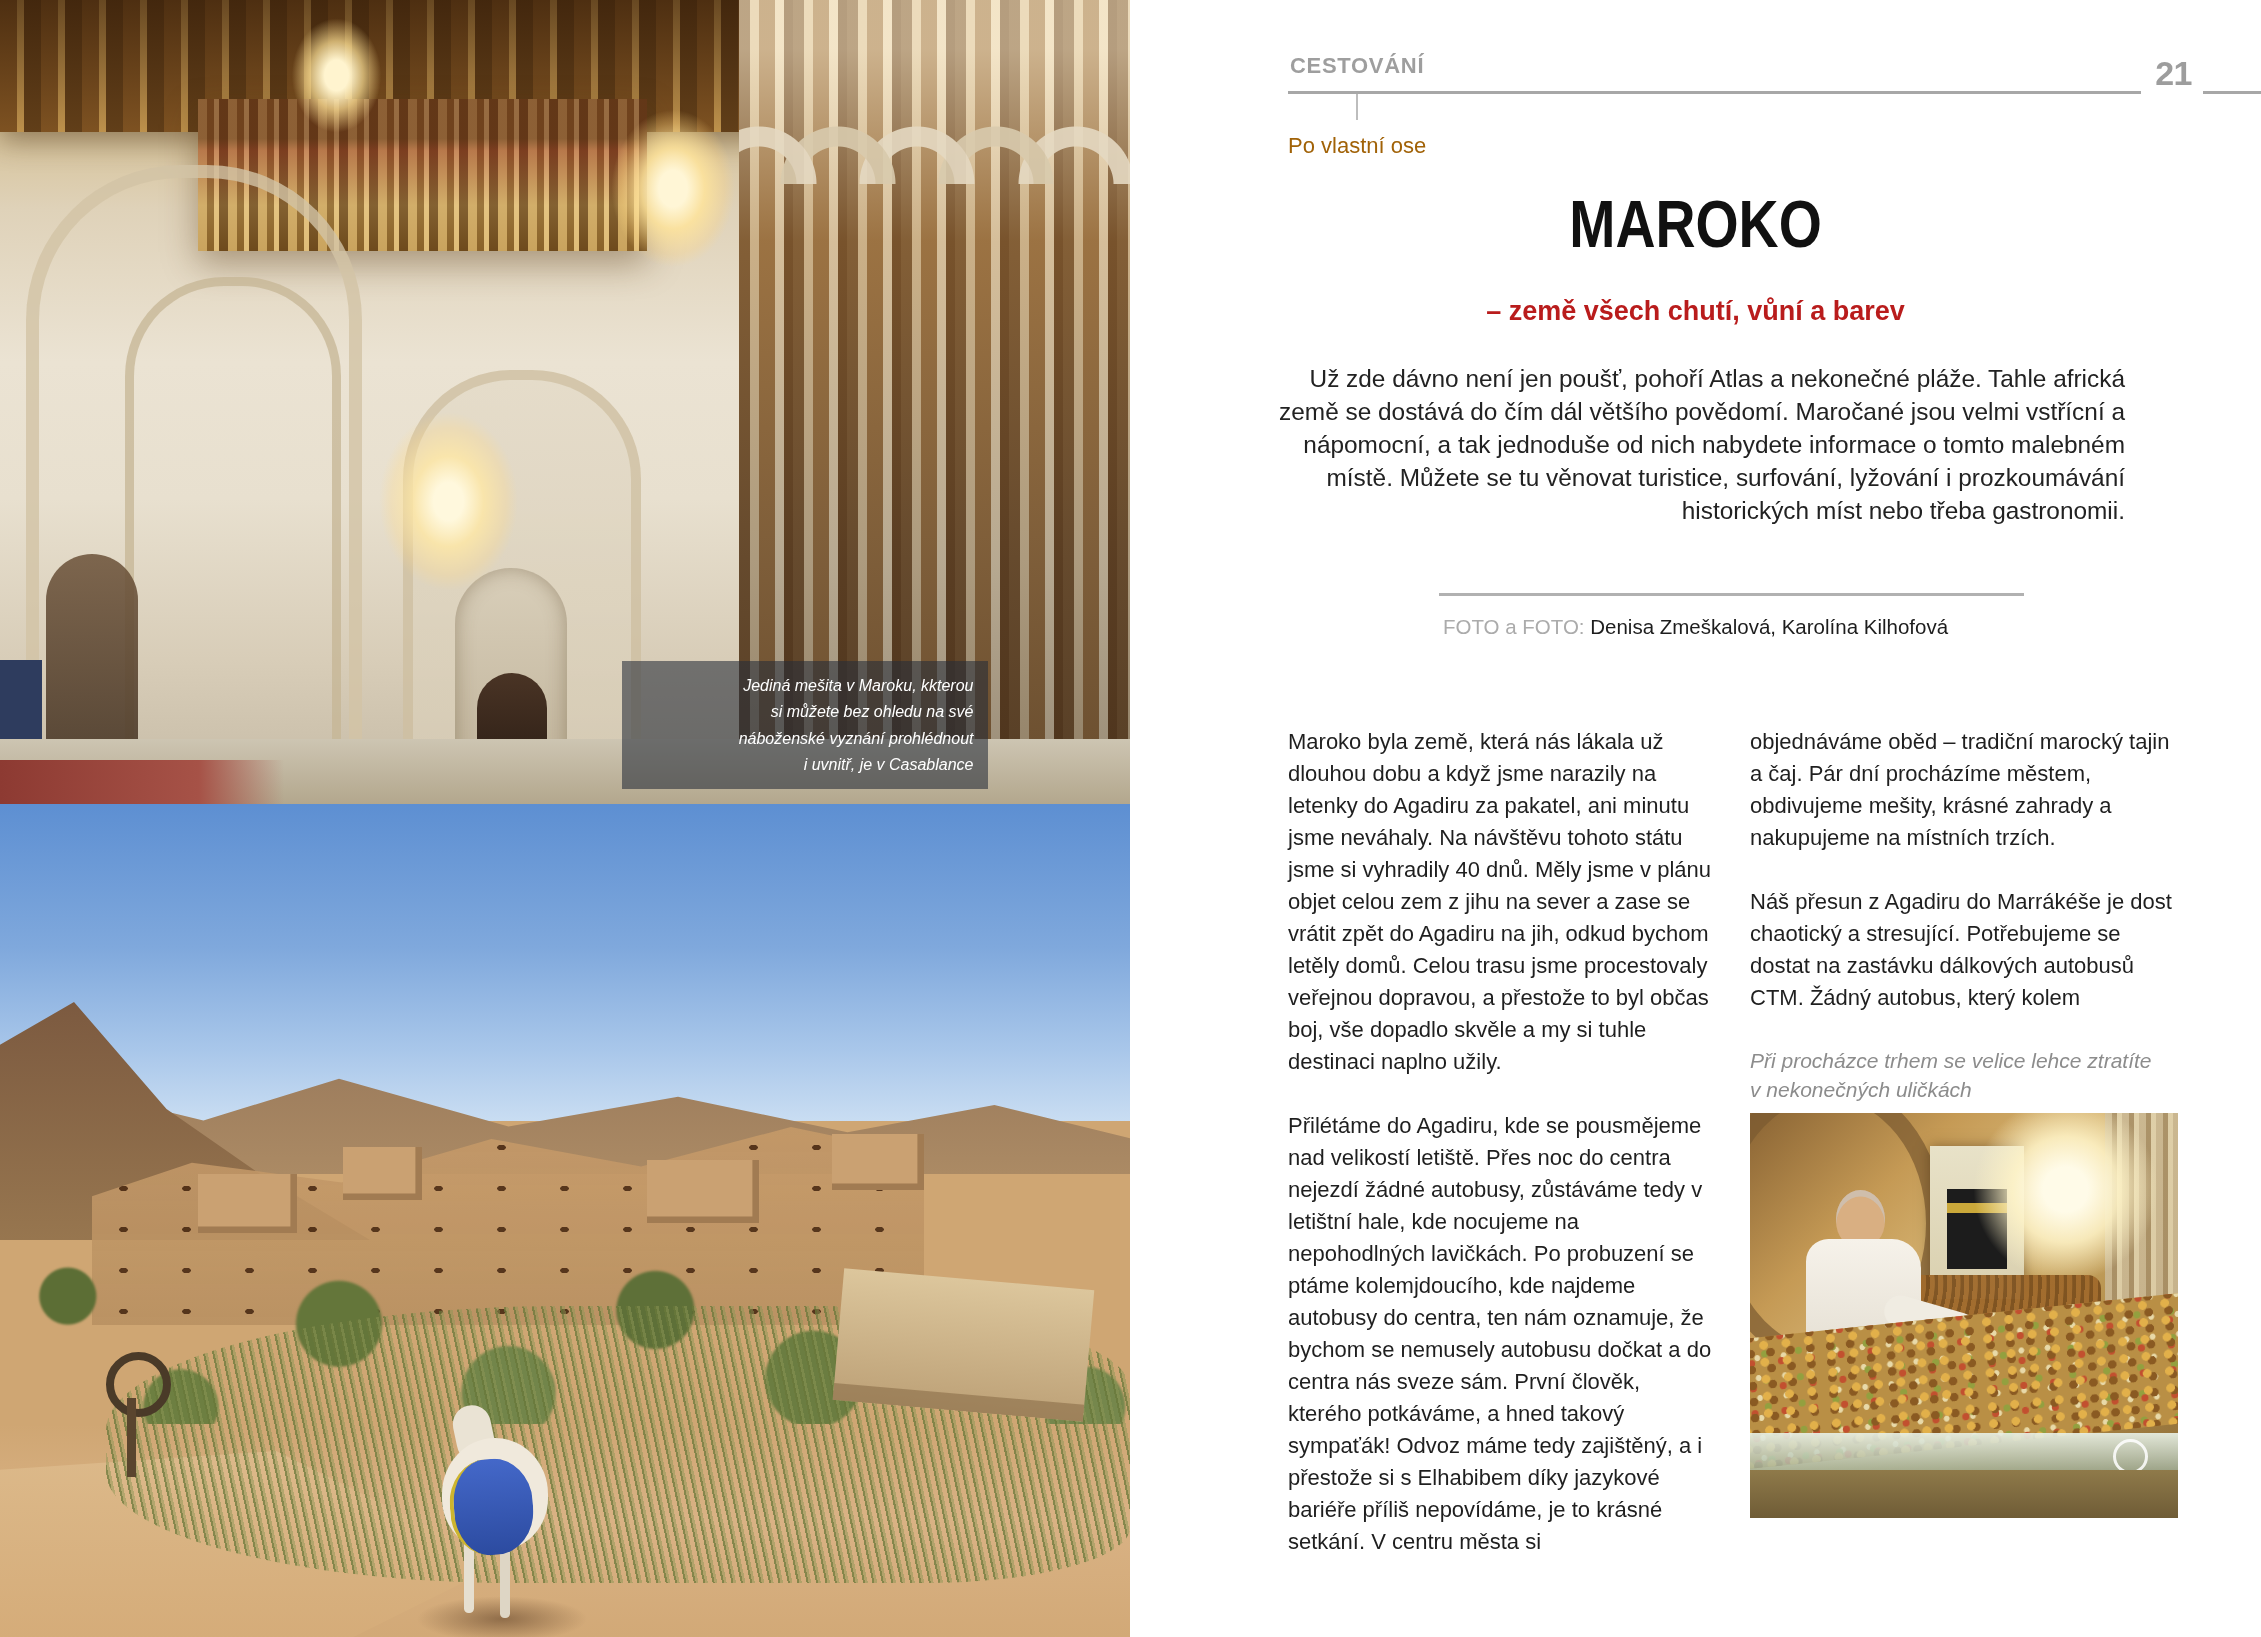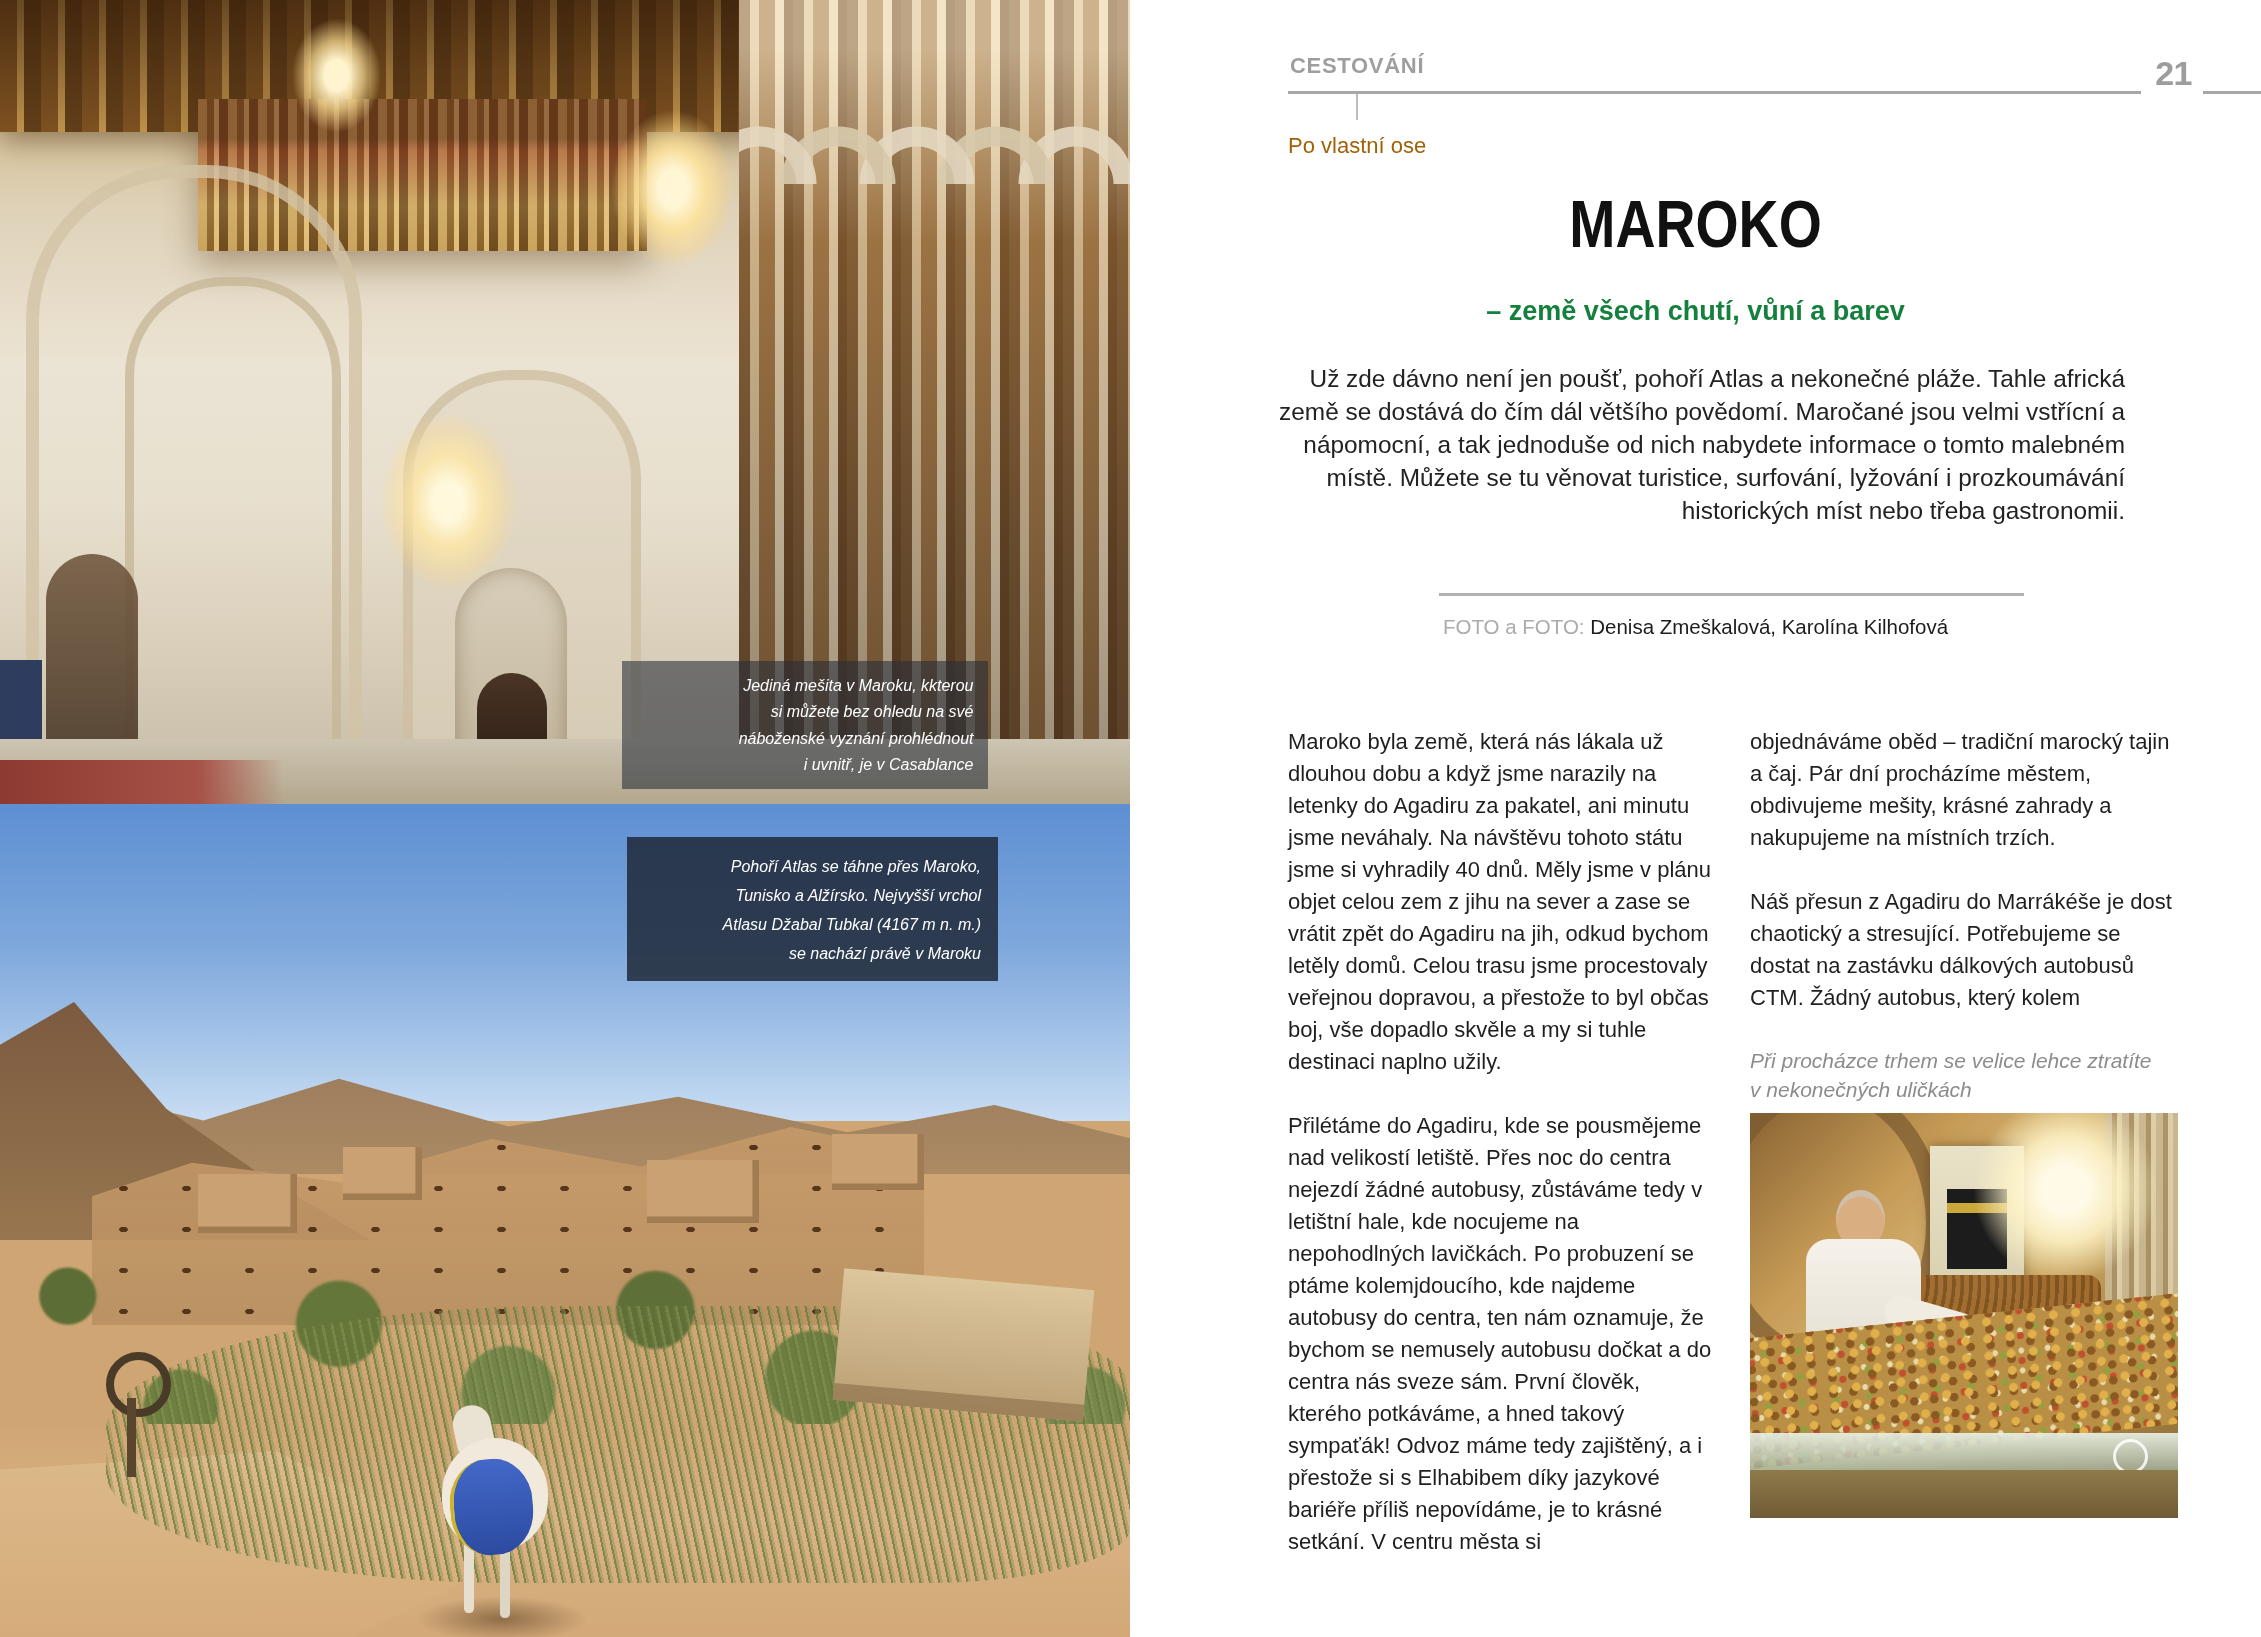--- a/index.html
+++ b/index.html
@@ -111,21 +111,21 @@
   .vbar{width:2px;height:28px;background:#bdbdbd;}
   .rubric{font-size:22px;color:#a16207;}
   .pagenum{position:absolute;left:1014px;top:54px;width:59px;text-align:center;
           font-size:34px;font-weight:bold;color:#9d9d9d;letter-spacing:-0.7px;}
   .rule{position:absolute;left:158px;top:91px;width:853px;height:2.6px;background:#a7a7a7;}
   .rule-right{position:absolute;left:1073px;top:91px;width:58px;height:2.6px;background:#a7a7a7;}
 
   .title{position:absolute;left:0;top:186px;width:1131px;text-align:center;margin:0;
           font-size:66px;font-weight:800;color:#111;letter-spacing:0;transform:scaleX(.84);}
   .subtitle{position:absolute;left:0;top:296px;width:1131px;text-align:center;margin:0;
-          font-size:27px;font-weight:bold;color:#15803d;}
+          font-size:27px;font-weight:bold;color:#b91c1c;}
   .lead{position:absolute;left:137px;top:362px;width:858px;margin:0;text-align:right;
           font-size:24.4px;line-height:33px;color:#222;}
   .byline-rule{position:absolute;left:309px;top:593px;width:585px;height:3.3px;background:#b1b1b1;}
   .byline{position:absolute;left:0;top:615px;width:1131px;margin:0;text-align:center;font-size:20.5px;color:#1d1d1d;}
   .byline-label{color:#ababab;}
 
   .col{position:absolute;top:726px;width:430px;font-size:22px;line-height:32px;color:#1f1f1f;}
   .col p{margin:0 0 32px 0;}
   .col1{left:158px;}
   .col2{left:620px;}
@@ -211,26 +211,20 @@
       <div class="a-cartwheel"></div>
       <div class="a-cartpost"></div>
       <div class="donkey">
         <div class="d-shadow"></div>
         <div class="d-head"></div>
         <div class="d-leg1"></div>
         <div class="d-leg2"></div>
         <div class="d-body"></div>
         <div class="d-blanket"></div>
       </div>
-      <figcaption class="cap cap2 abs">
-        <div>Pohoří Atlas se táhne přes Maroko,</div>
-        <div>Tunisko a Alžírsko. Nejvyšší vrchol</div>
-        <div>Atlasu Džabal Tubkal (4167 m n. m.)</div>
-        <div>se nachází právě v Maroku</div>
-      </figcaption>
     </figure>
   </section>
 
   <section class="content">
 
     <div class="kicker-row">
       <span class="kicker">CESTOVÁNÍ</span>
       <span class="vbar"></span>
       <span class="rubric">Po vlastní ose</span>
     </div>

